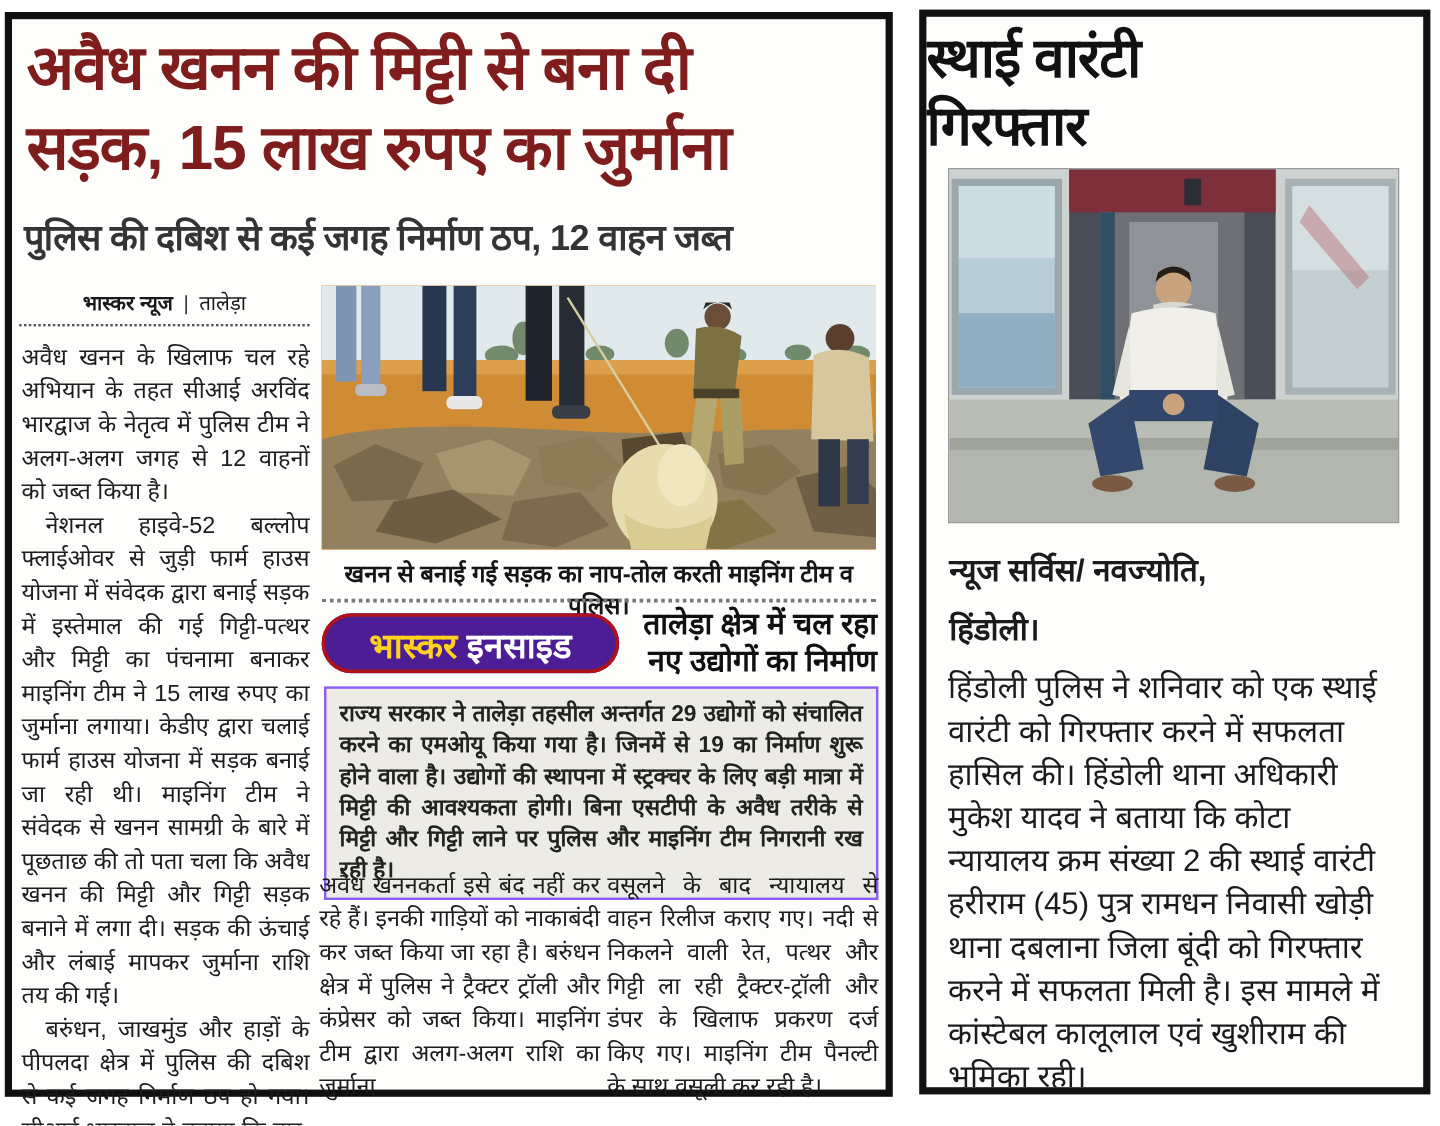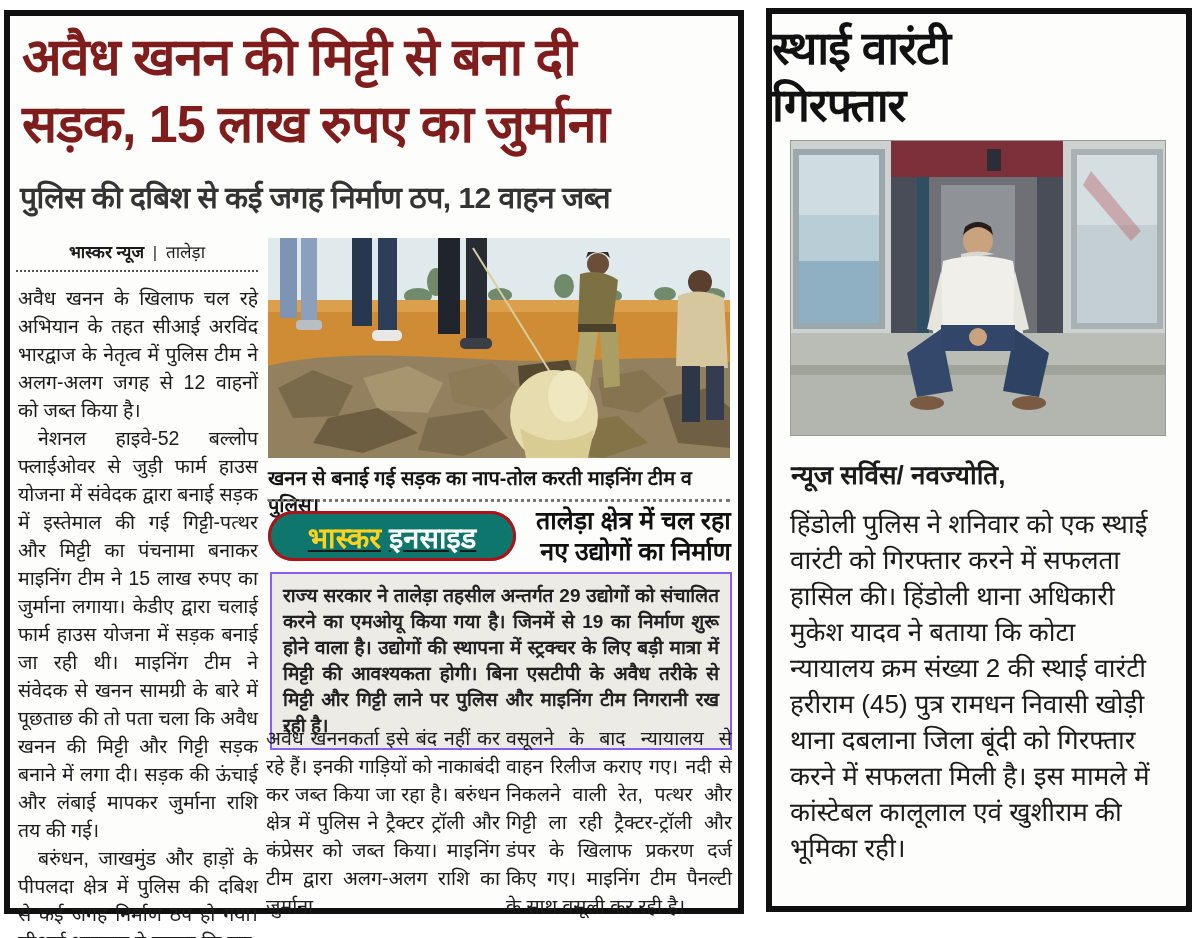--- a/index.html
+++ b/index.html
@@ -25,27 +25,27 @@
   .byline .sep{margin:0 4px;color:#333;}
   .bodytext{font-size:19.5px;line-height:28px;text-align:justify;color:#1c1c1c;}
   .col1{left:8px;top:268px;width:240px;}
   .col1 p{margin:0;}
   .col1 p + p{text-indent:20px;}
   .col2{left:256px;top:708px;width:234px;}
   .col3{left:496px;top:708px;width:226px;}
 
   .photo-frame{left:258px;top:222px;width:462px;height:220px;overflow:hidden;
     background:#cf8c35;}
-  .caption{left:258px;top:448px;width:462px;font-size:20px;font-weight:bold;color:#151515;}
+  .caption{left:258px;top:448px;width:462px;font-size:20px;font-weight:bold;color:#151515;text-align:center;}
   .dotted-rule{left:258px;top:483px;width:462px;height:0;border-top:3px dotted #777;}
 
   .inside-row{left:258px;top:492px;width:466px;height:56px;display:flex;align-items:center;}
-  .inside-pill{width:248px;height:50px;background:#0f766e;border-radius:27px;
+  .inside-pill{width:248px;height:50px;background:#4c1d95;border-radius:27px;
     display:flex;align-items:center;justify-content:center;gap:8px;
-    box-shadow:inset 0 0 0 3px #b11118;flex:0 0 auto;text-decoration:underline;}
+    box-shadow:inset 0 0 0 3px #b11118;flex:0 0 auto;}
   .inside-pill .w1{color:#ffd21e;font-size:29px;font-weight:bold;}
   .inside-pill .w2{color:#ffffff;font-size:29px;font-weight:bold;}
   .inside-headline{margin-left:20px;font-size:25px;line-height:31px;font-weight:bold;color:#101010;white-space:nowrap;text-align:right;}
   .inside-box{left:260px;top:556px;width:436px;background:#edebe5;border:2px solid #8b5cf6;
     padding:9px 11px;font-size:19px;line-height:26px;font-weight:600;color:#222;text-align:justify;}
 
   
   .r-headline{left:0;top:6px;width:100%;font-weight:bold;color:#111;
     font-size:46px;line-height:57px;letter-spacing:-1px;}
   .r-photo-frame{left:18px;top:126px;width:374px;height:294px;overflow:hidden;
@@ -209,15 +209,16 @@
         <rect x="150" y="184" width="74" height="26" fill="#32466a"></rect>
         <circle cx="187" cy="196" r="9" fill="#c9a27e"></circle>
         <ellipse cx="136" cy="262" rx="17" ry="7" fill="#7a5a42"></ellipse>
         <ellipse cx="238" cy="262" rx="17" ry="7" fill="#7a5a42"></ellipse>
       </g>
     </svg>
   </div>
 
   <div class="abs r-text">
     <p class="r-byline">न्यूज सर्विस/ नवज्योति,</p>
+    <p class="r-byline">हिंडोली।</p>
     <p class="r-body">हिंडोली पुलिस ने शनिवार को एक स्थाई वारंटी को गिरफ्तार करने में सफलता हासिल की। हिंडोली थाना अधिकारी मुकेश यादव ने बताया कि कोटा न्यायालय क्रम संख्या 2 की स्थाई वारंटी हरीराम (45) पुत्र रामधन निवासी खोड़ी थाना दबलाना जिला बूंदी को गिरफ्तार करने में सफलता मिली है। इस मामले में कांस्टेबल कालूलाल एवं खुशीराम की भूमिका रही।</p>
   </div>
 </div>
 
 </body></html>

